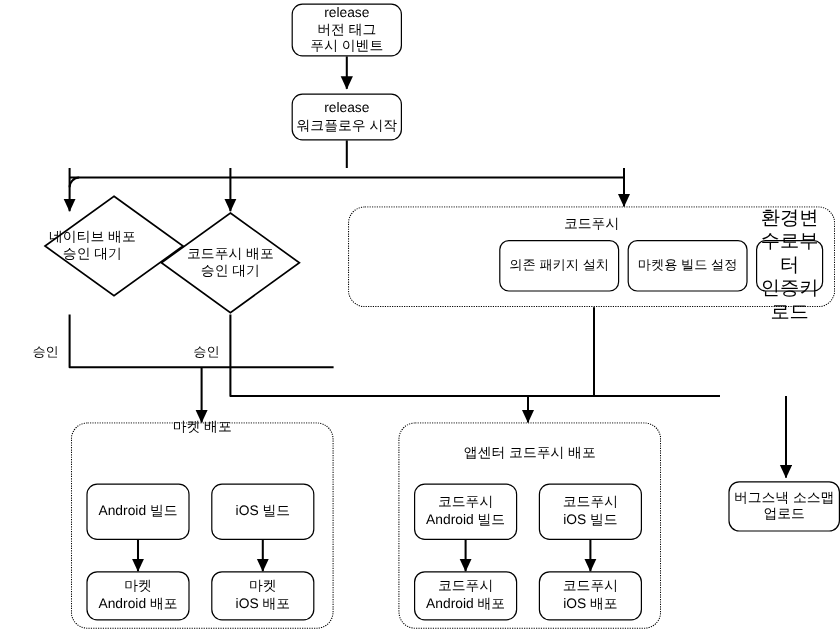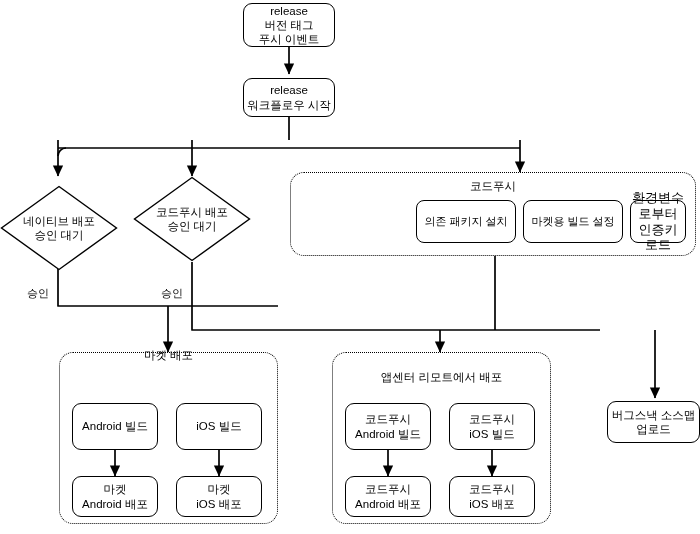--- a/index.html
+++ b/index.html
@@ -140,21 +140,21 @@
     <span>release
 버전 태그
 푸시 이벤트</span>
   </div>
 
   <div class="node" style="left:243px; top:78px; width:92px; height:39px;">
     <span>release
 워크플로우 시작</span>
   </div>
 
-  <div class="diamond-wrap" style="left:0px; top:185px; width:118px; height:86px;">
+  <div class="diamond-wrap" style="left:0px; top:162px; width:118px; height:86px;padding-left:36px;">
     <svg width="118" height="86" viewBox="0 0 118 86" xmlns="http://www.w3.org/2000/svg">
       <polygon points="59,1.5 116.5,43 59,84.5 1.5,43" fill="#ffffff" stroke="#000000" stroke-width="1.4"></polygon>
     </svg>
     <div class="diamond-label">네이티브 배포
 승인 대기</div>
   </div>
 
   <div class="diamond-wrap" style="left:133px; top:176px; width:118px; height:86px;">
     <svg width="118" height="86" viewBox="0 0 118 86" xmlns="http://www.w3.org/2000/svg">
       <polygon points="59,1.5 116.5,43 59,84.5 1.5,43" fill="#ffffff" stroke="#000000" stroke-width="1.4"></polygon>
@@ -169,21 +169,21 @@
 
   <div class="group" style="left:290px; top:172px; width:406px; height:84px;"></div>
   <div class="group-title" style="left:290px; top:179px; width:406px;">코드푸시</div>
 
   <div class="node small" style="left:416px; top:200px; width:100px; height:43px;">
     <span>의존 패키지 설치</span>
   </div>
   <div class="node small" style="left:523px; top:200px; width:100px; height:43px;">
     <span>마켓용 빌드 설정</span>
   </div>
-  <div class="node small" style="left:630px; top:200px; width:56px; height:43px; font-size:13px;">
+  <div class="node small" style="left:630px; top:200px; width:56px; height:43px; font-size:16px;">
     <span>환경변수로부터
 인증키 로드</span>
   </div>
 
   <div class="group" style="left:59px; top:352px; width:219px; height:172px;"></div>
   <div class="group-title" style="left:59px; top:348px; width:219px;">마켓 배포</div>
 
   <div class="node" style="left:72px; top:403px; width:86px; height:47px;">
     <span>Android 빌드</span>
   </div>
@@ -193,21 +193,21 @@
   <div class="node" style="left:72px; top:476px; width:86px; height:41px;">
     <span>마켓
 Android 배포</span>
   </div>
   <div class="node" style="left:176px; top:476px; width:86px; height:41px;">
     <span>마켓
 iOS 배포</span>
   </div>
 
   <div class="group" style="left:332px; top:352px; width:219px; height:172px;"></div>
-  <div class="group-title" style="left:332px; top:370px; width:219px;">앱센터 리모트에서 배포</div>
+  <div class="group-title" style="left:332px; top:370px; width:219px;">앱센터 코드푸시 배포</div>
 
   <div class="node" style="left:345px; top:403px; width:86px; height:47px;">
     <span>코드푸시
 Android 빌드</span>
   </div>
   <div class="node" style="left:449px; top:403px; width:86px; height:47px;">
     <span>코드푸시
 iOS 빌드</span>
   </div>
   <div class="node" style="left:345px; top:476px; width:86px; height:41px;">

